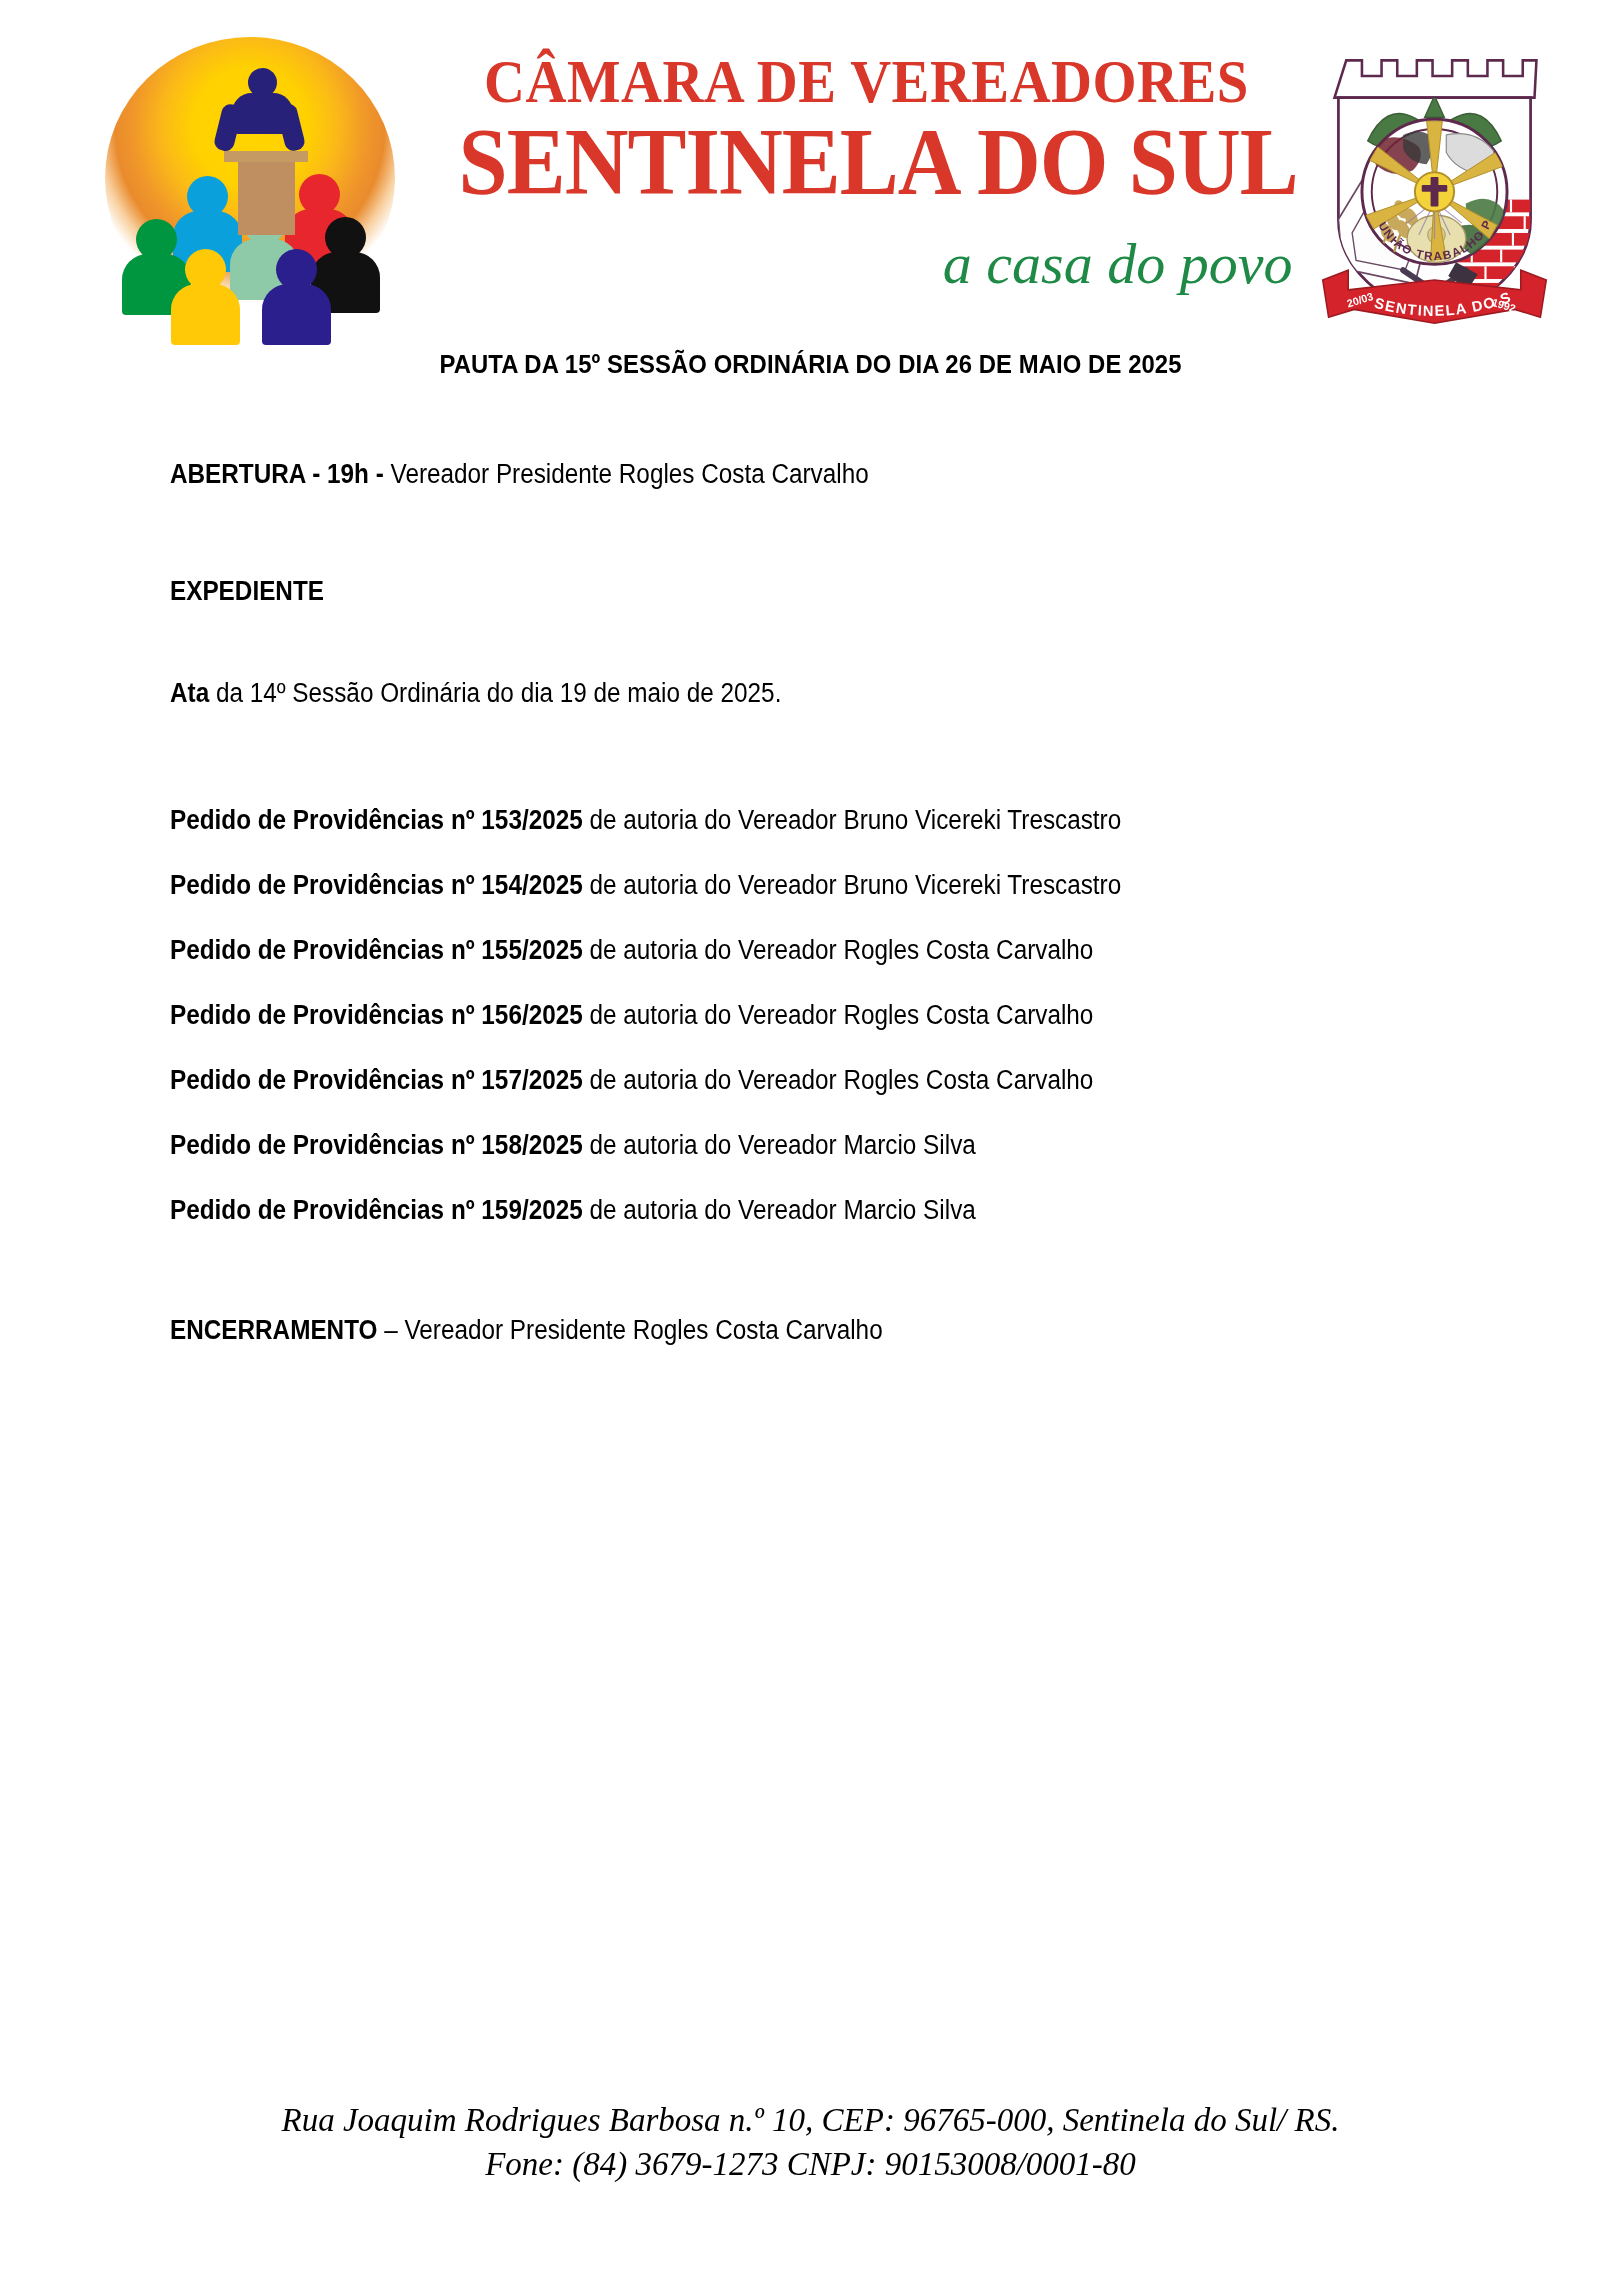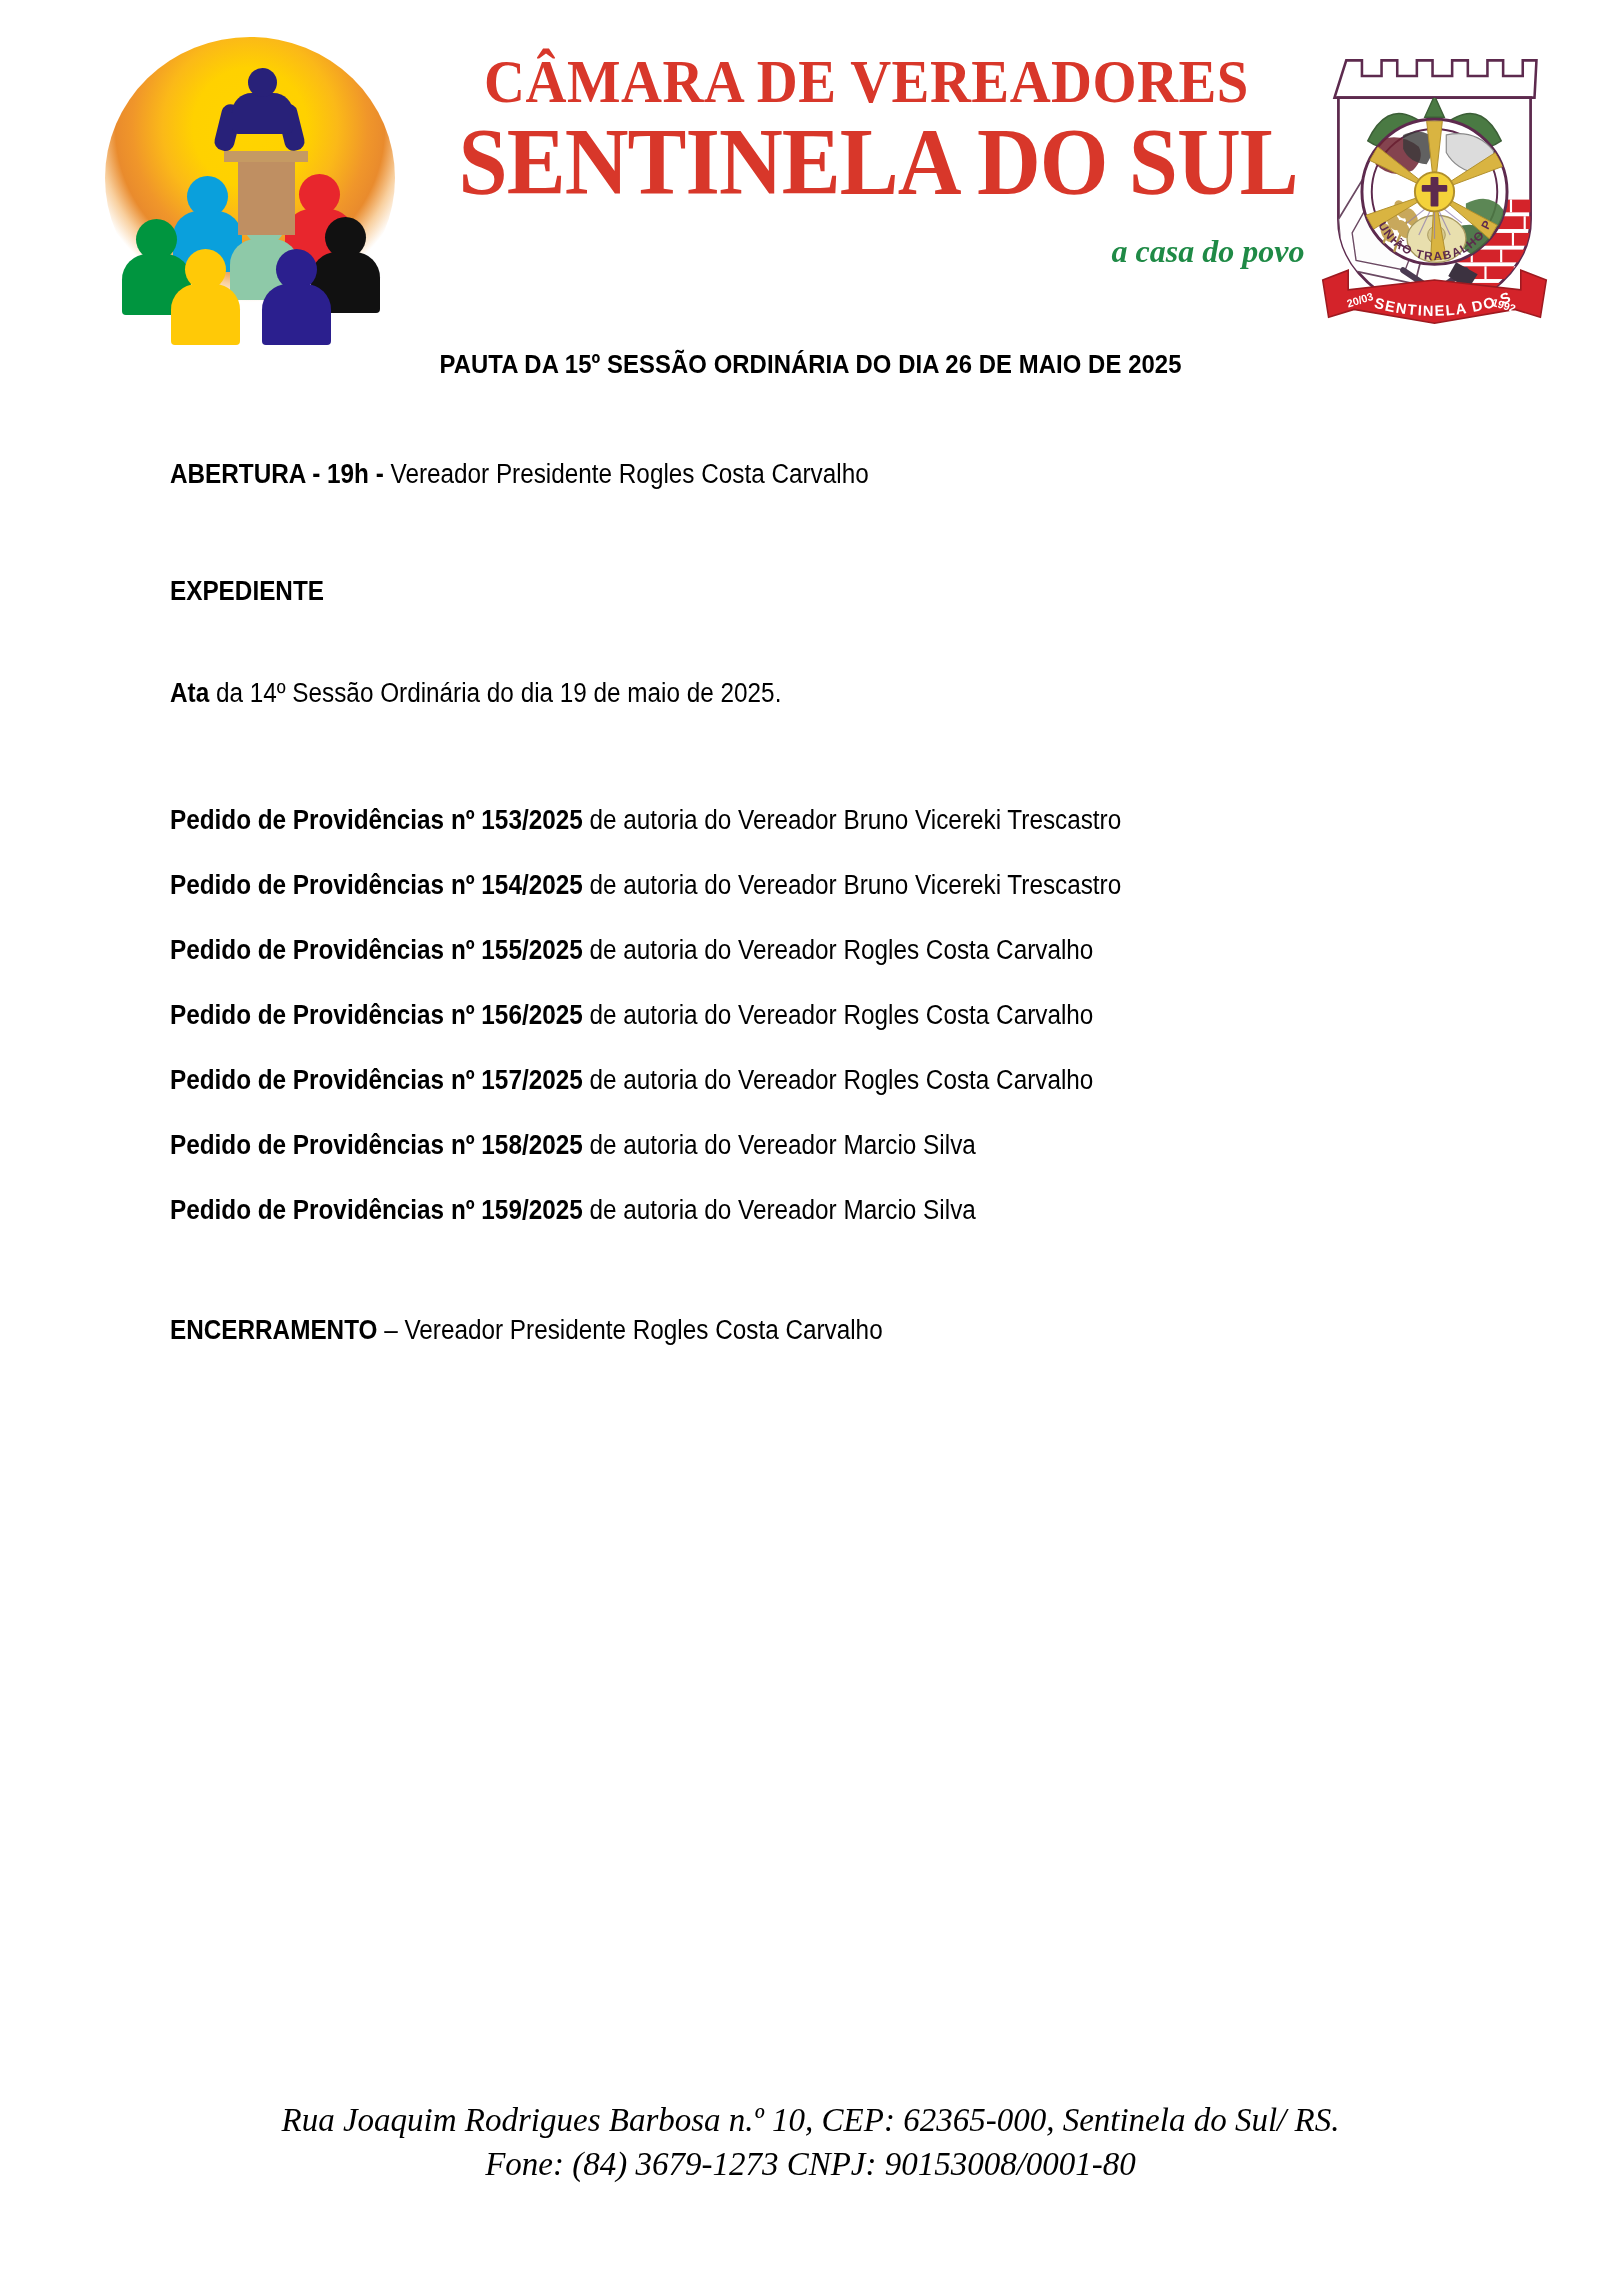--- a/index.html
+++ b/index.html
@@ -133,29 +133,29 @@
     font-size: 96px;
     letter-spacing: -1px;
     line-height: 1;
     color: #d8372a;
     transform: scaleX(0.92);
     transform-origin: center top;
     white-space: nowrap;
   }
   .wm-line3 {
     position: absolute;
-    left: 16px; top: 192px;
+    left: 4px; top: 192px;
     width: 887px;
     text-align: right;
     padding-right: 21.6px;
     box-sizing: border-box;
     font-family: "Liberation Serif", "DejaVu Serif", serif;
-    font-weight: 700;
+    font-weight: 400;
     font-style: italic;
-    font-size: 32px;
+    font-size: 58px;
     line-height: 1;
     color: #1f8a46;
     white-space: nowrap;
   }
 
   
   .coat-of-arms {
     position: absolute;
     left: 1309px;
     top: 27.4px;
@@ -437,18 +437,18 @@
     <div class="sp-list"></div>
 
     <p class="p"><b>Pedido de Providências nº 159/2025</b><span> de autoria do Vereador Marcio Silva</span></p>
 
     <div class="sp-encerr"></div>
 
     <p class="p"><b>ENCERRAMENTO</b><span> – Vereador Presidente Rogles Costa Carvalho</span></p>
   </div>
 
   <div class="footer">
-    <div class="fline">Rua Joaquim Rodrigues Barbosa n.º 10, CEP: 62365-000,  Sentinela do Sul/ RS.</div>
+    <div class="fline">Rua Joaquim Rodrigues Barbosa n.º 10, CEP: 96765-000,  Sentinela do Sul/ RS.</div>
     <div class="fline">Fone: (84) 3679-1273 CNPJ: 90153008/0001-80</div>
   </div>
 
 </div>
 
 
 </body></html>

